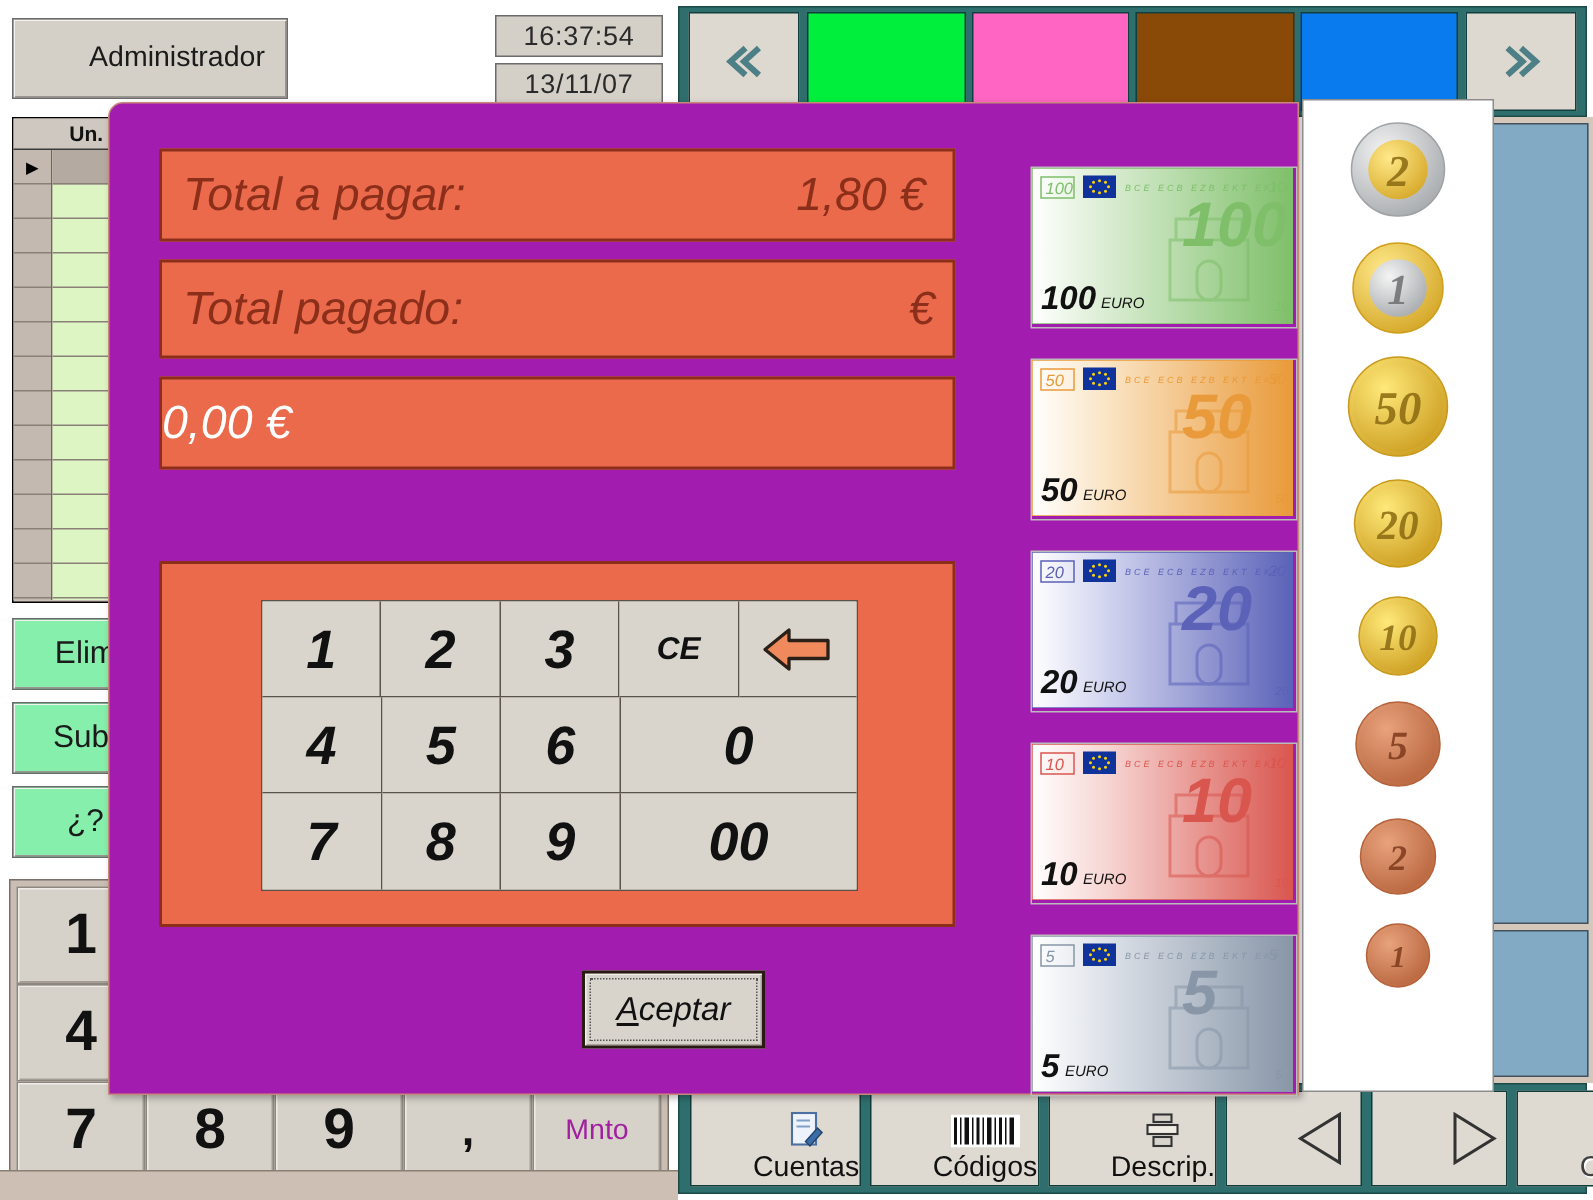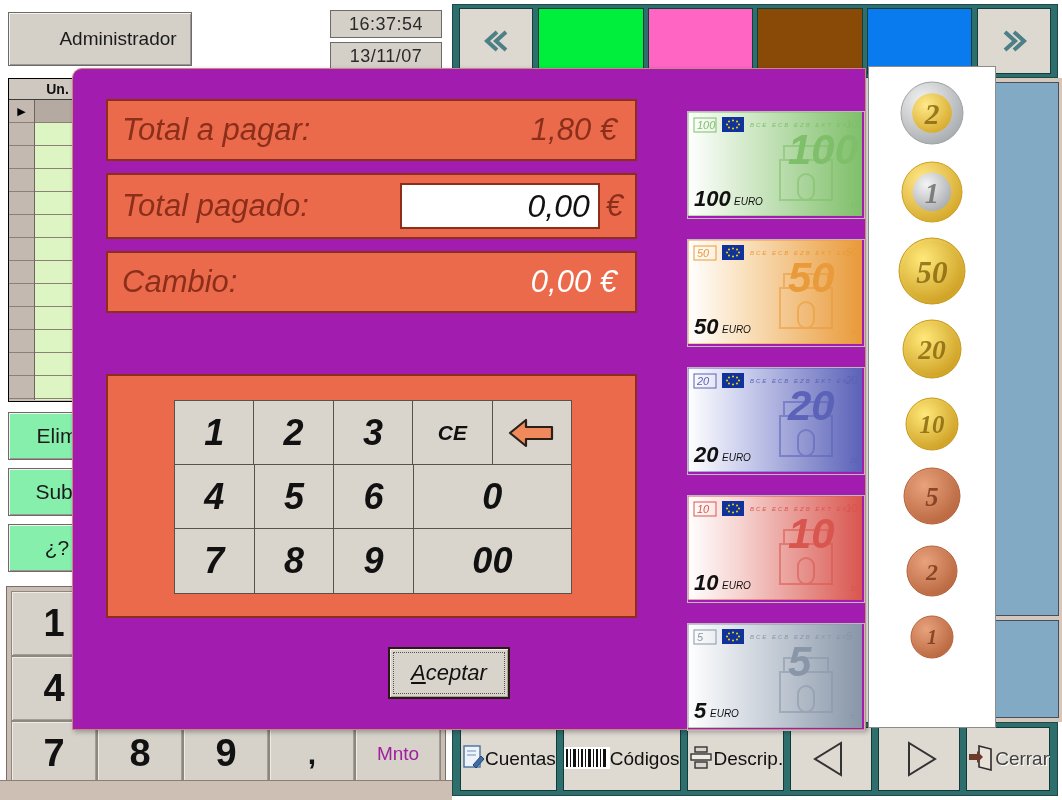--- a/index.html
+++ b/index.html
@@ -62,22 +62,22 @@
   .bluepanel{position:absolute;left:995px;top:82px;width:62px;height:532px;
              background:#83aac4;border:1px solid #44515c;}
   .bluepanel2{position:absolute;left:995px;top:620px;width:62px;height:96px;
               background:#83aac4;border:1px solid #44515c;}
   .beige-col{position:absolute;left:990px;top:78px;width:72px;height:644px;background:#d5c8bb;}
 
   
   .btoolbar{position:absolute;left:452px;top:722px;width:606px;height:74px;
             background:#2e6f6e;border:1px solid #1d4a49;display:flex;padding:4px;box-sizing:border-box;}
   .tb-btn{flex:1;margin:0 3px;background:#ded9d1;border:1px solid #0f3c3b;
-          display:flex;align-items:center;justify-content:flex-end;
-          padding-bottom:2px;box-sizing:border-box;}
+          display:flex;flex-direction:column;align-items:center;justify-content:flex-end;
+          padding-bottom:2px;box-sizing:border-box;padding-left:41px;}
   .tb-label{font-size:19px;color:#111;line-height:1;}
   .tb-btn.disabled .tb-label{color:#404040;text-shadow:1px 1px 0 #fff;}
   .tb-icon{height:30px;display:flex;align-items:center;justify-content:center;}
   .taskbar{position:absolute;left:0;top:780px;width:452px;height:20px;background:#cdbfb3;
            border-top:1px solid #8a7f75;}
 
   
   .dlg{position:absolute;left:72px;top:68px;width:792px;height:660px;
        background:#a21caf;border:1px solid #c98878;border-radius:10px 0 0 0;
        box-shadow:2px 2px 5px rgba(0,0,0,.3);font-style:italic;}
@@ -349,28 +349,24 @@
 
   <div class="dlg">
 
     <div class="row-panel" style="left:33px;top:30px;width:527px;height:58px;">
       <span class="row-label">Total a pagar:</span>
       <span class="row-value">1,80 €</span>
     </div>
 
     <div class="row-panel" style="left:33px;top:104px;width:527px;height:62px;">
       <span class="row-label">Total pagado:</span>
-      <div class="amount-input">
-        <span>0,00</span>
-      </div>
       <span class="eur-suffix">€</span>
     </div>
 
     <div class="row-panel" style="left:33px;top:182px;width:527px;height:58px;">
-      <span class="row-label">Cambio:</span>
       <span class="row-value light">0,00 €</span>
     </div>
 
     <div class="kp-frame">
       <div class="kp">
         <div class="kp-row">
           <div class="kp-key">
               <span>1</span>
             </div>
           <div class="kp-key">

